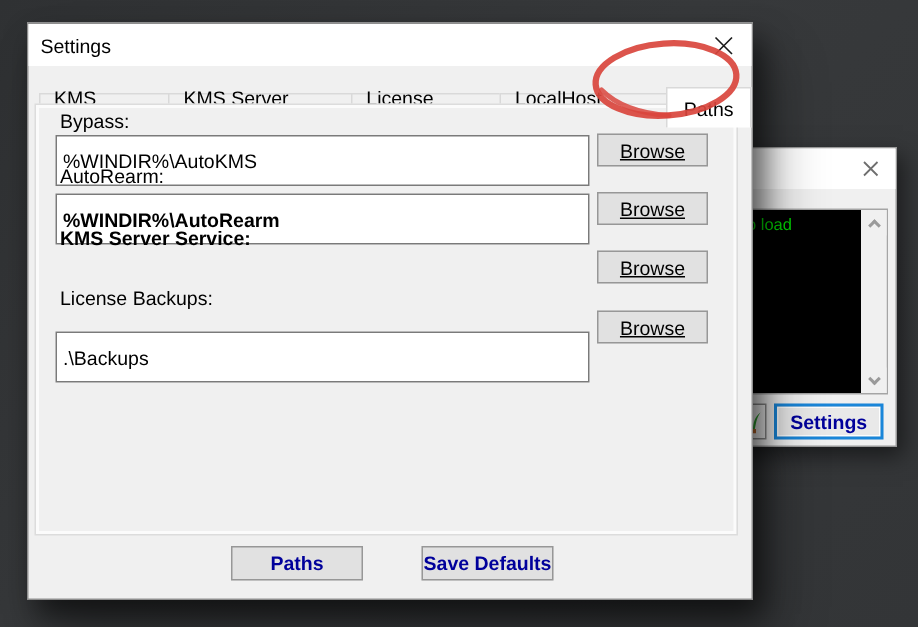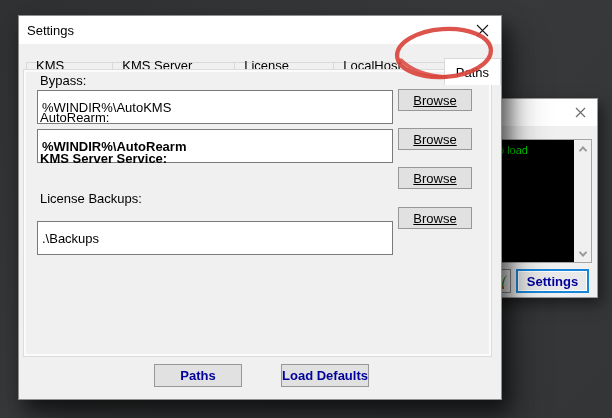--- a/index.html
+++ b/index.html
@@ -141,21 +141,21 @@
 
       <span class="fld-label" style="top:121px;">License Backups:</span>
       <input class="fld-input" style="top: 138px; margin-top: 13px;" value=".\Backups">
       <div class="browse-btn" style="top:137px;">Browse</div>
     </div>
 
     <div class="bottom-btn save-btn">
       <span style="color:#00009b;">Paths</span>
     </div>
     <div class="bottom-btn loaddef-btn">
-      <span style="color:#00009b;">Load Defaults</span>
+      <span style="color:#00009b;">Save Defaults</span>
     </div>
   </div>
 
   <svg class="annotation" viewBox="0 0 612 418">
     <ellipse cx="444" cy="53" rx="47" ry="24" fill="none" stroke="#d9453d" stroke-width="4.2" stroke-linecap="round" transform="rotate(-4 444 53)" opacity="0.92"></ellipse>
     <path d="M401,60 Q416,75 446,77" fill="none" stroke="#d9453d" stroke-width="3.4" stroke-linecap="round" opacity="0.85"></path>
   </svg>
 
 </div>
 

